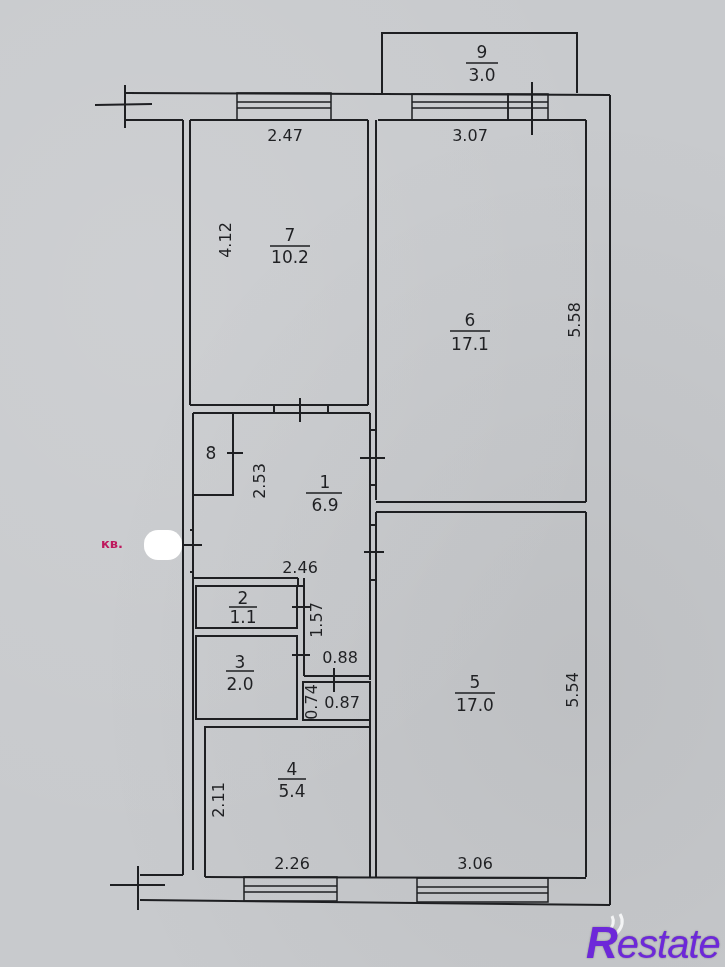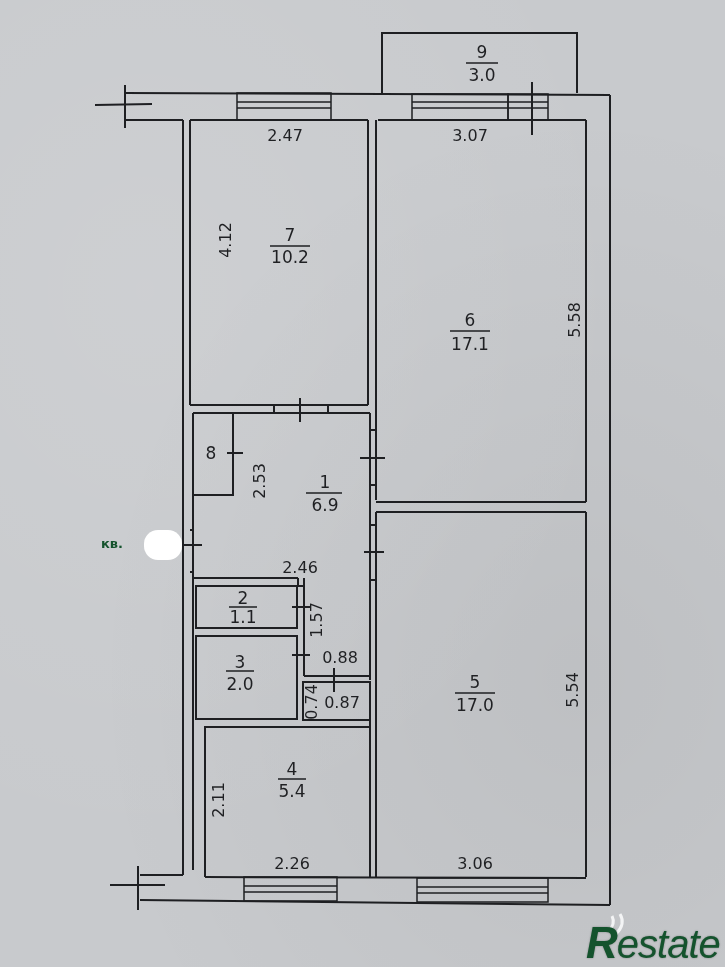--- a/index.html
+++ b/index.html
@@ -10,25 +10,25 @@
       radial-gradient(ellipse at 20% 30%, rgba(255,255,255,0.10), rgba(0,0,0,0) 60%),
       radial-gradient(ellipse at 80% 70%, rgba(0,0,0,0.05), rgba(0,0,0,0) 60%);
     position: relative;
     font-family: "DejaVu Sans", sans-serif;
   }
   #plan { position: absolute; left: 0; top: 0; width: 725px; height: 967px; }
   #plan line, #plan rect, #plan polyline { stroke: #1e1f22; fill: none; stroke-width: 2; }
   #plan .win { stroke-width: 1.5; }
   .lbl { font-family: "DejaVu Sans", sans-serif; font-size: 17px; fill: #1f2023; }
   .dim { font-family: "DejaVu Sans", sans-serif; font-size: 16px; fill: #1f2023; }
-  .kv { position: absolute; left: 101px; top: 536px; color: #14532d; font-size: 13px;
+  .kv { position: absolute; left: 101px; top: 536px; color: #be185d; font-size: 13px;
         font-family: "DejaVu Sans", sans-serif; font-weight: bold; }
   .blob { position: absolute; left: 144px; top: 530px; width: 38px; height: 30px;
           background: #ffffff; border-radius: 14px; }
-  .logo { position: absolute; left: 586px; top: 918px; color: #14532d;
+  .logo { position: absolute; left: 586px; top: 918px; color: #6d28d9;
           font-family: "Liberation Sans", sans-serif; font-style: italic; font-size: 40px;
           letter-spacing: -1px; text-shadow: 0 0 2px rgba(0,0,0,0.35); }
   .logo .big { font-weight: bold; font-size: 44px; }
   .logo-waves { position: absolute; left: 604px; top: 912px; width: 30px; height: 24px; }
 </style>
 </head>
 <body>
 
 <svg id="plan" viewBox="0 0 725 967" xmlns="http://www.w3.org/2000/svg">
 

